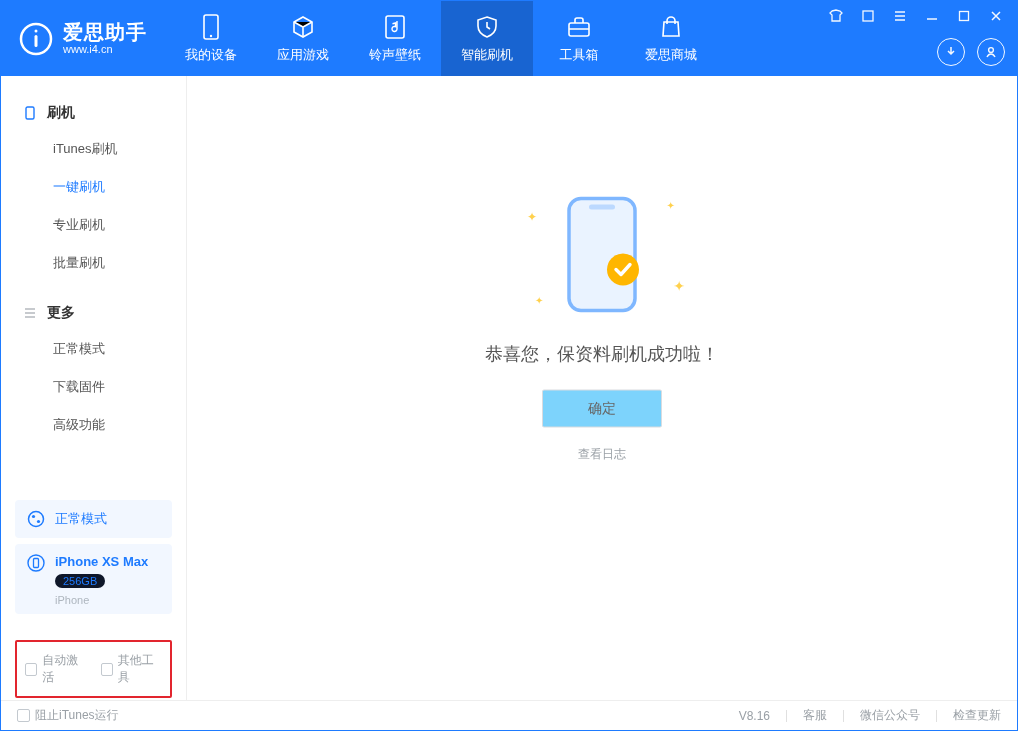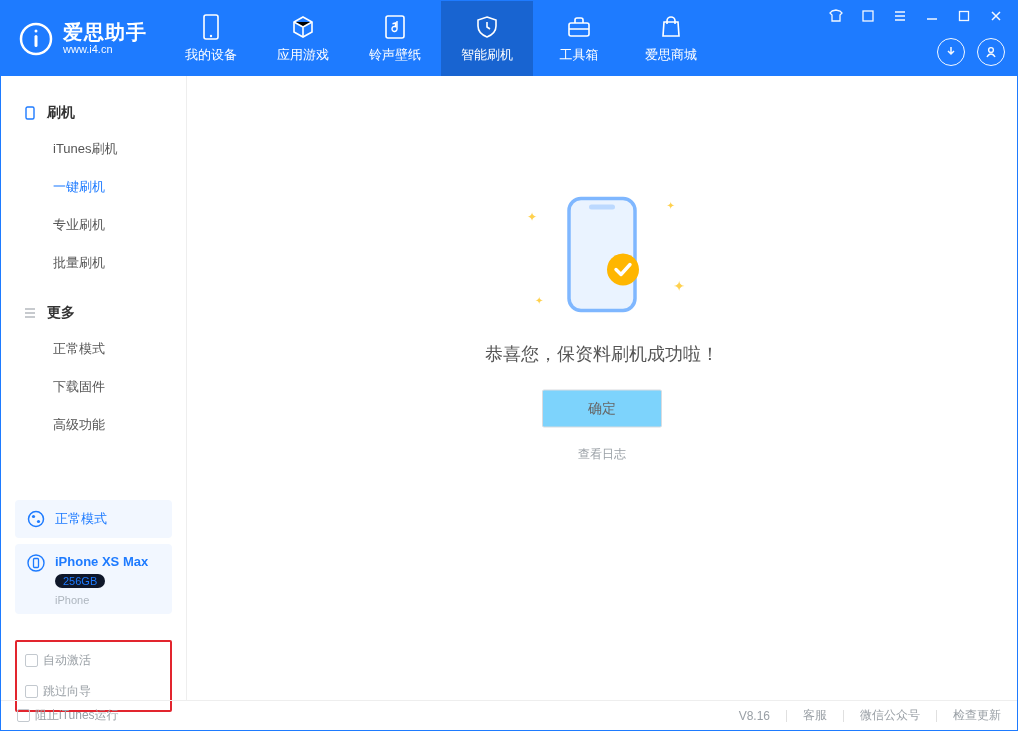--- a/index.html
+++ b/index.html
@@ -33,21 +33,21 @@
     .sb-item.selected { color: #1e7bff; }
 
     .device-box { margin: 6px 14px; background: #f2f7ff; border-radius: 4px; padding: 10px 12px; display: flex; align-items: center; gap: 10px; }
     .device-dot { width: 18px; height: 18px; display: inline-flex; align-items: center; justify-content: center; }
     .device-name { color: #1e7bff; font-size: 13px; }
     .device-card { margin: 0 14px; background: #f2f7ff; border-radius: 4px; padding: 10px 12px 8px; display: flex; gap: 10px; align-items: flex-start; }
     .device-card .dname { color: #1e7bff; font-size: 13px; font-weight: 600; }
     .capacity-pill { display: inline-block; background: #0f172a; color: #1e7bff; border-radius: 10px; padding: 1px 8px; font-size: 11px; margin-top: 5px; }
     .dtype { font-size: 11px; color: #aeb6bf; margin-top: 5px; }
 
-    .option-row { margin-top: 26px; margin-left: 14px; margin-right: 14px; border: 2px solid #e2252e; border-radius: 2px; padding: 10px 8px; display: flex; gap: 14px; flex-direction: column; }
+    .option-row { margin-top: 26px; margin-left: 14px; margin-right: 14px; border: 2px solid #e2252e; border-radius: 2px; padding: 10px 8px; display: flex; gap: 14px; }
     .chk { display: flex; align-items: center; gap: 5px; font-size: 12px; color: #9aa0a6; cursor: pointer; }
     .chk-box { width: 13px; height: 13px; border: 1px solid #c3c9cf; border-radius: 2px; display: inline-block; }
 
     
     .main { flex: 1; position: relative; }
     .center { position: absolute; left: 50%; top: 40%; transform: translate(-50%, -50%); display: flex; flex-direction: column; align-items: center; }
     .phone-wrap { position: relative; width: 170px; height: 130px; display: flex; align-items: center; justify-content: center; }
     .sparkle { position: absolute; color: #ffd14d; }
     .success-title { font-size: 18px; color: #555; margin: 22px 0 24px; }
     .ok-btn { min-width: 120px; padding: 9px 30px; border: 1px solid #d9dbdf; background: #7dd3fc; color: #666; border-radius: 2px; cursor: pointer; font-size: 14px; }
@@ -237,21 +237,21 @@
       </div>
     </div>
 
     <div class="option-row">
       <label class="chk">
         <span class="chk-box"></span>
         <span>自动激活</span>
       </label>
       <label class="chk">
         <span class="chk-box"></span>
-        <span>跳过向导</span>
+        <span>其他工具</span>
       </label>
     </div>
   </div>
 
   <div class="main">
     <div class="center">
       <div class="phone-wrap">
         <span class="sparkle" style="left:10px;top:20px;font-size:12px">✦</span>
         <span class="sparkle" style="right:12px;top:10px;font-size:10px">✦</span>
         <span class="sparkle" style="left:18px;bottom:14px;font-size:10px">✦</span>

